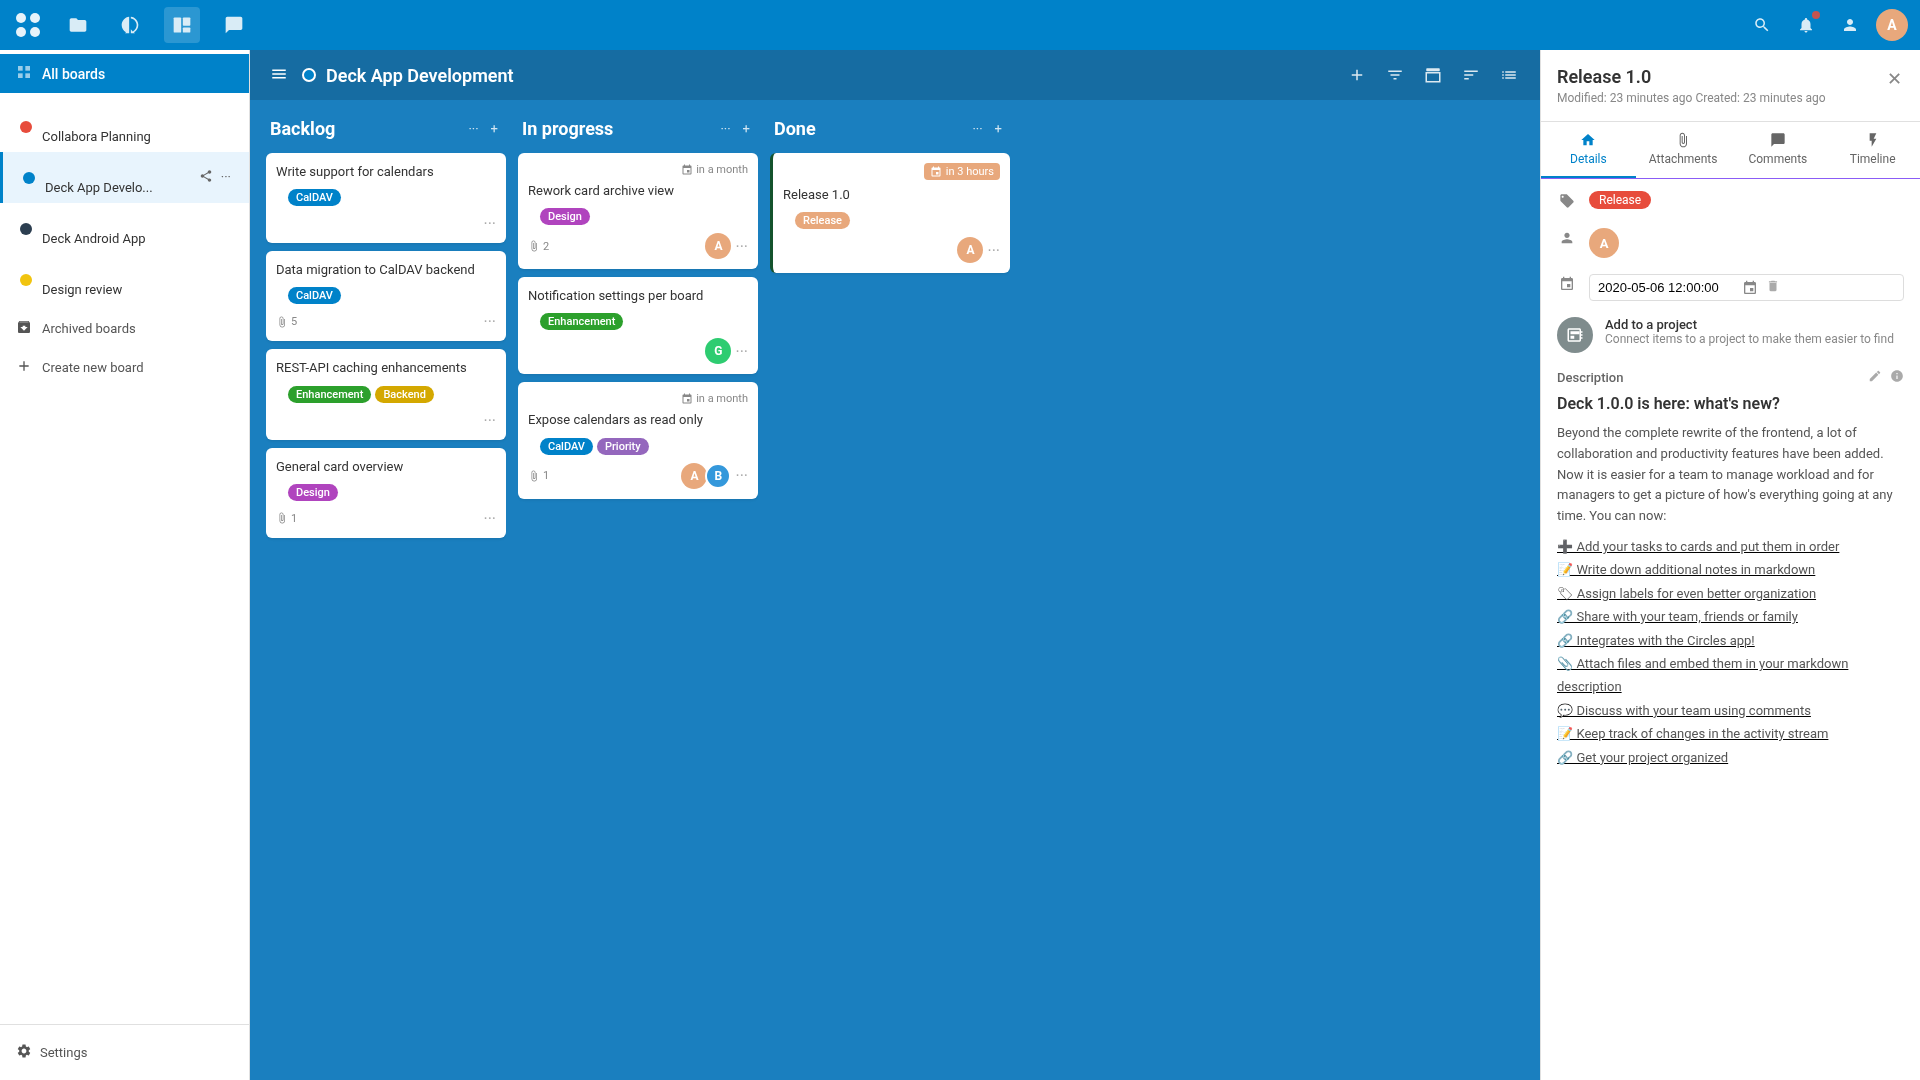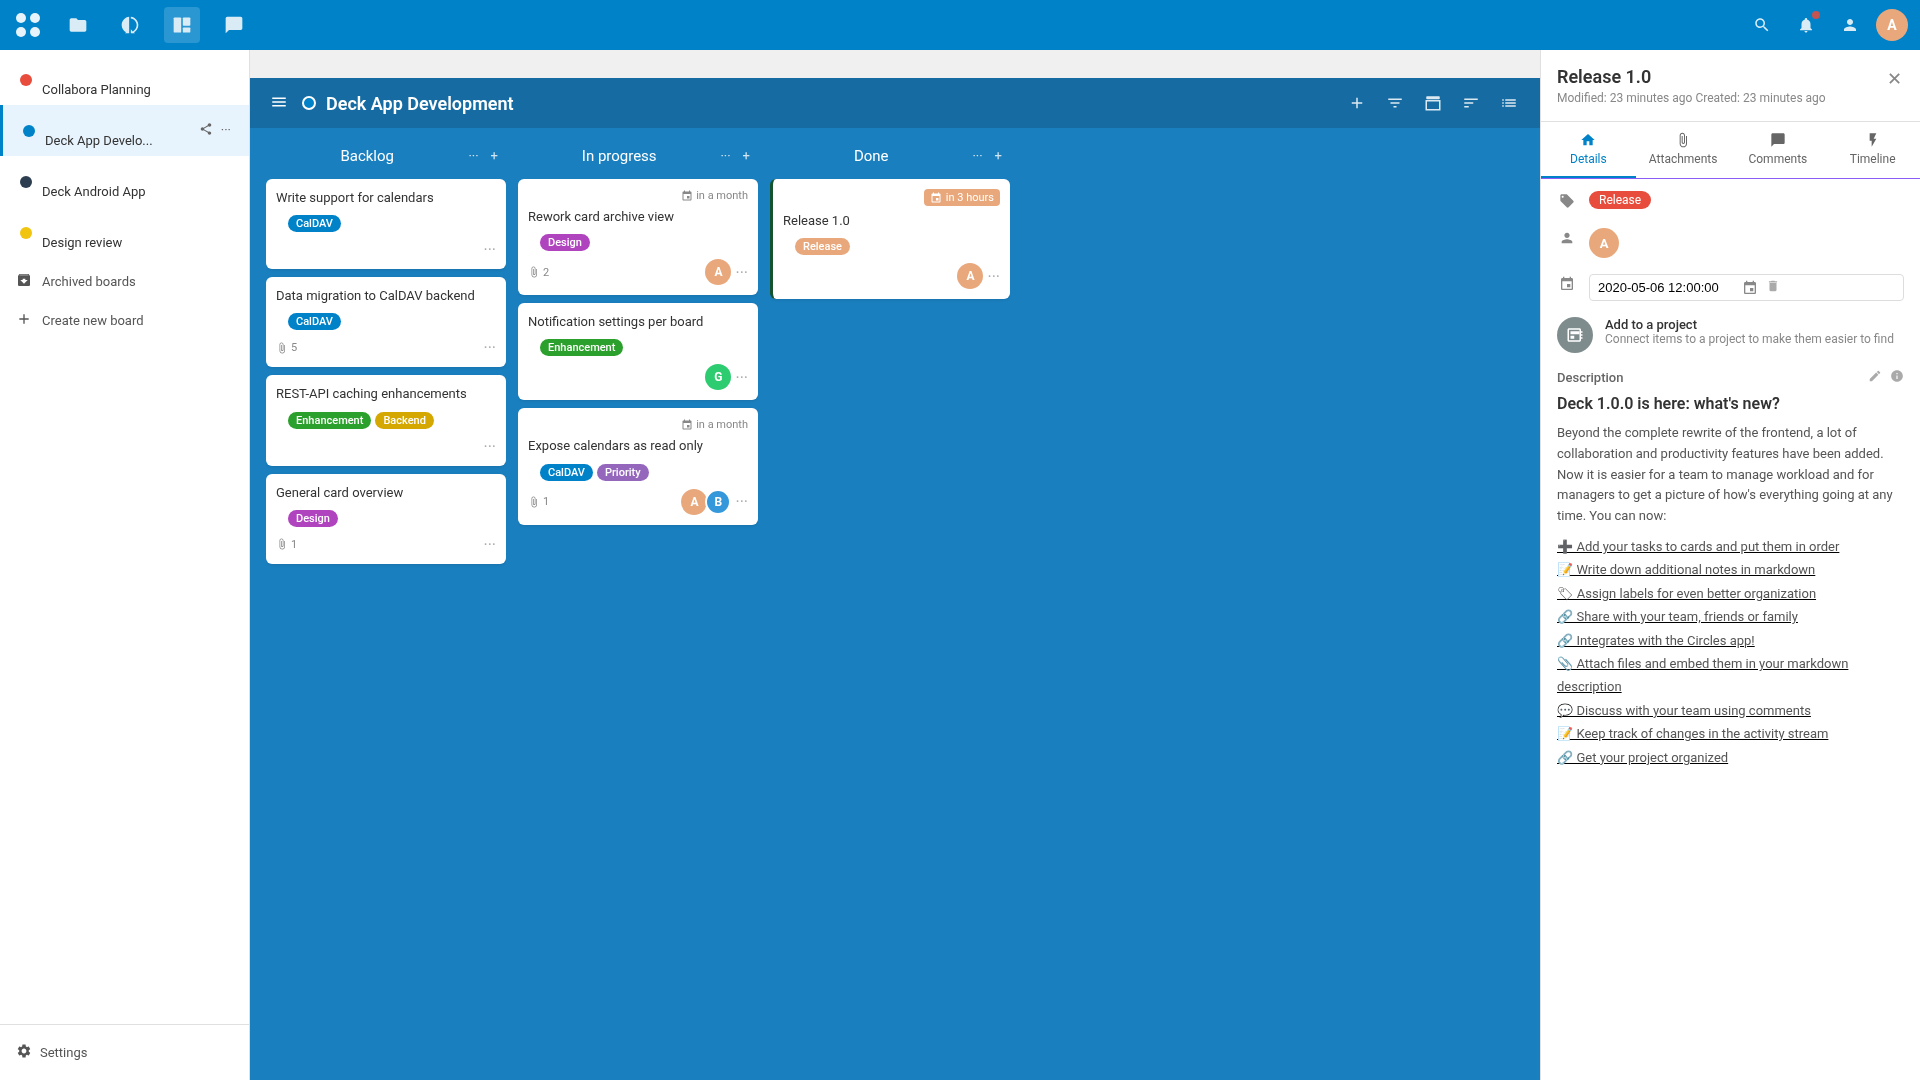--- a/index.html
+++ b/index.html
@@ -28,34 +28,34 @@
     .board-name { flex: 1; font-size: 13px; white-space: nowrap; overflow: hidden; text-overflow: ellipsis; margin-top: 20px; }
     .board-actions { display: flex; gap: 4px; opacity: 0; }
     .board-action-btn { color: #666; cursor: pointer; padding: 2px; border-radius: 3px; }
     .sidebar-special-item { display: flex; align-items: center; padding: 10px 16px; cursor: pointer; color: #555; font-size: 13px; }
     .sidebar-special-item .special-icon { margin-right: 10px; }
     .sidebar-bottom { margin-top: auto; padding: 10px 16px; border-top: 1px solid #e0e0e0; }
     .settings-item { display: flex; align-items: center; padding: 8px 0; cursor: pointer; color: #555; font-size: 13px; }
     .settings-icon { margin-right: 8px; }
 
     
-    .board-area { flex: 1; display: flex; flex-direction: column; overflow: hidden; background: #1a7fbf; margin-top: 28px; }
+    .board-area { flex: 1; display: flex; flex-direction: column; overflow: hidden; background: #1a7fbf; }
     .board-header { background: rgba(0,0,0,0.15); padding: 10px 16px; display: flex; align-items: center; gap: 12px; flex-shrink: 0; }
     .board-header-left { display: flex; align-items: center; gap: 10px; }
     .board-dot-header { width: 14px; height: 14px; border-radius: 50%; background: #0082c9; border: 2px solid white; }
     .board-title { color: white; font-size: 18px; font-weight: 600; }
     .board-header-actions { margin-left: auto; display: flex; align-items: center; gap: 8px; }
     .board-header-btn { color: white; cursor: pointer; opacity: 0.85; width: 30px; height: 30px; display: flex; align-items: center; justify-content: center; border-radius: 4px; }
     .hamburger-btn { color: white; cursor: pointer; padding: 4px; }
 
     
     .kanban-container { flex: 1; display: flex; gap: 12px; padding: 12px 16px; overflow-x: auto; overflow-y: hidden; }
     .kanban-column { width: 240px; flex-shrink: 0; display: flex; flex-direction: column; }
     .column-header { display: flex; align-items: center; padding: 6px 4px; color: white; margin-bottom: 8px; }
-    .column-title { flex: 1; font-weight: 400; font-size: 15px; text-align: center; }
+    .column-title { flex: 1; font-weight: 700; font-size: 18px; }
     .column-actions { display: flex; gap: 4px; }
     .column-btn { color: white; opacity: 0.8; cursor: pointer; padding: 2px 4px; border-radius: 3px; }
     .cards-list { display: flex; flex-direction: column; gap: 8px; overflow-y: auto; flex: 1; }
     .card { background: white; border-radius: 6px; padding: 10px; box-shadow: 0 1px 3px rgba(0,0,0,0.1); cursor: pointer; }
     .card-title { font-size: 13px; color: #333; margin-bottom: 8px; line-height: 1.4; }
     .card-labels { display: flex; flex-wrap: wrap; gap: 4px; margin-bottom: 8px; padding-left: 12px; }
     .card-label { padding: 2px 8px; border-radius: 10px; font-size: 11px; color: white; font-weight: 500; }
     .label-caldav { background: #0082c9; }
     .label-design { background: #b044be; }
     .label-enhancement { background: #2ca02c; }
@@ -160,20 +160,33 @@
           <path d="M12 12c2.21 0 4-1.79 4-4s-1.79-4-4-4-4 1.79-4 4 1.79 4 4 4zm0 2c-2.67 0-8 1.34-8 4v2h16v-2c0-2.66-5.33-4-8-4z"></path>
         </svg>
     </div>
     <div class="topnav-avatar">A</div>
   </div>
 </nav>
 
 <div class="main-layout">
 
   <aside class="sidebar">
+    <div class="sidebar-section">
+      <div class="sidebar-header active">
+        <span class="header-icon">
+          <svg width="16" height="16" viewBox="0 0 24 24" fill="currentColor">
+              <rect x="3" y="3" width="7" height="7"></rect>
+              <rect x="14" y="3" width="7" height="7"></rect>
+              <rect x="3" y="14" width="7" height="7"></rect>
+              <rect x="14" y="14" width="7" height="7"></rect>
+            </svg>
+        </span>
+        <span>All boards</span>
+      </div>
+    </div>
 
     <div class="sidebar-section">
       <div class="sidebar-board-item">
         <div class="board-dot" style="background:#e74c3c;"></div>
         <span class="board-name">Collabora Planning</span>
         <div class="board-actions">
           <span class="board-action-btn">
             <svg width="14" height="14" viewBox="0 0 24 24" fill="currentColor">
                 <path d="M18 16.08c-.76 0-1.44.3-1.96.77L8.91 12.7c.05-.23.09-.46.09-.7s-.04-.47-.09-.7l7.05-4.11c.54.5 1.25.81 2.04.81 1.66 0 3-1.34 3-3s-1.34-3-3-3-3 1.34-3 3c0 .24.04.47.09.7L8.04 9.81C7.5 9.31 6.79 9 6 9c-1.66 0-3 1.34-3 3s1.34 3 3 3c.79 0 1.5-.31 2.04-.81l7.12 4.16c-.05.21-.08.43-.08.65 0 1.61 1.31 2.92 2.92 2.92 1.61 0 2.92-1.31 2.92-2.92s-1.31-2.92-2.92-2.92z"></path>
               </svg>

